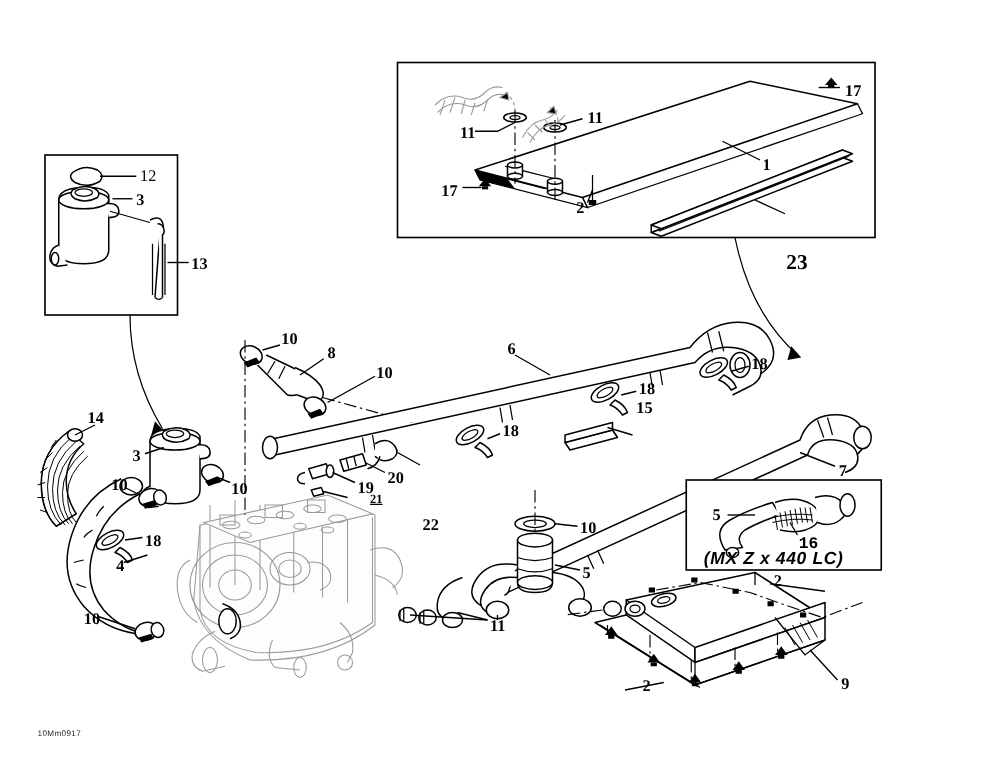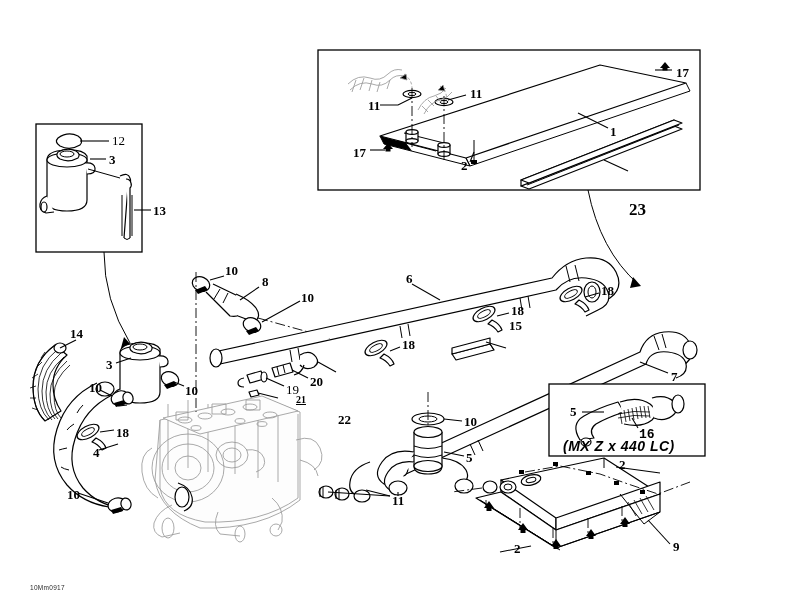--- a/index.html
+++ b/index.html
@@ -424,21 +424,21 @@
   <span style="position:absolute;left:601px;top:283px;font-weight:bold;font-size:13px;">18</span>
   <span style="position:absolute;left:511px;top:303px;font-weight:bold;font-size:13px;">18</span>
   <span style="position:absolute;left:402px;top:337px;font-weight:bold;font-size:13px;">18</span>
   <span style="position:absolute;left:509px;top:318px;font-weight:bold;font-size:13px;">15</span>
   <span style="position:absolute;left:70px;top:326px;font-weight:bold;font-size:13px;">14</span>
   <span style="position:absolute;left:106px;top:357px;font-weight:bold;font-size:13px;">3</span>
   <span style="position:absolute;left:89px;top:380px;font-weight:bold;font-size:13px;">10</span>
   <span style="position:absolute;left:185px;top:383px;font-weight:bold;font-size:13px;">10</span>
   <span style="position:absolute;left:338px;top:368px;font-weight:bold;font-size:13px;margin-top:44px;">22</span>
   <span style="position:absolute;left:310px;top:374px;font-weight:bold;font-size:13px;">20</span>
-  <span style="position:absolute;left:286px;top:382px;font-weight:normal;font-size:13px;">19</span>
+  <span style="position:absolute;left:286px;top:382px;font-weight:bold;font-size:13px;">19</span>
   <span style="position:absolute;left:296px;top:394px;font-weight:bold;font-size:10px;text-decoration:underline;">21</span>
   <span style="position:absolute;left:116px;top:425px;font-weight:bold;font-size:13px;">18</span>
   <span style="position:absolute;left:93px;top:445px;font-weight:bold;font-size:13px;">4</span>
   <span style="position:absolute;left:67px;top:487px;font-weight:bold;font-size:13px;">10</span>
   <span style="position:absolute;left:671px;top:369px;font-weight:bold;font-size:13px;">7</span>
   <span style="position:absolute;left:570px;top:404px;font-weight:bold;font-size:13px;">5</span>
   <span style="position:absolute;left:639px;top:427px;font-weight:bold;font-size:13px;font-family:Liberation Mono, monospace;">16</span>
   <span style="position:absolute;left:464px;top:414px;font-weight:bold;font-size:13px;">10</span>
   <span style="position:absolute;left:466px;top:450px;font-weight:bold;font-size:13px;">5</span>
   <span style="position:absolute;left:619px;top:457px;font-weight:bold;font-size:13px;">2</span>

